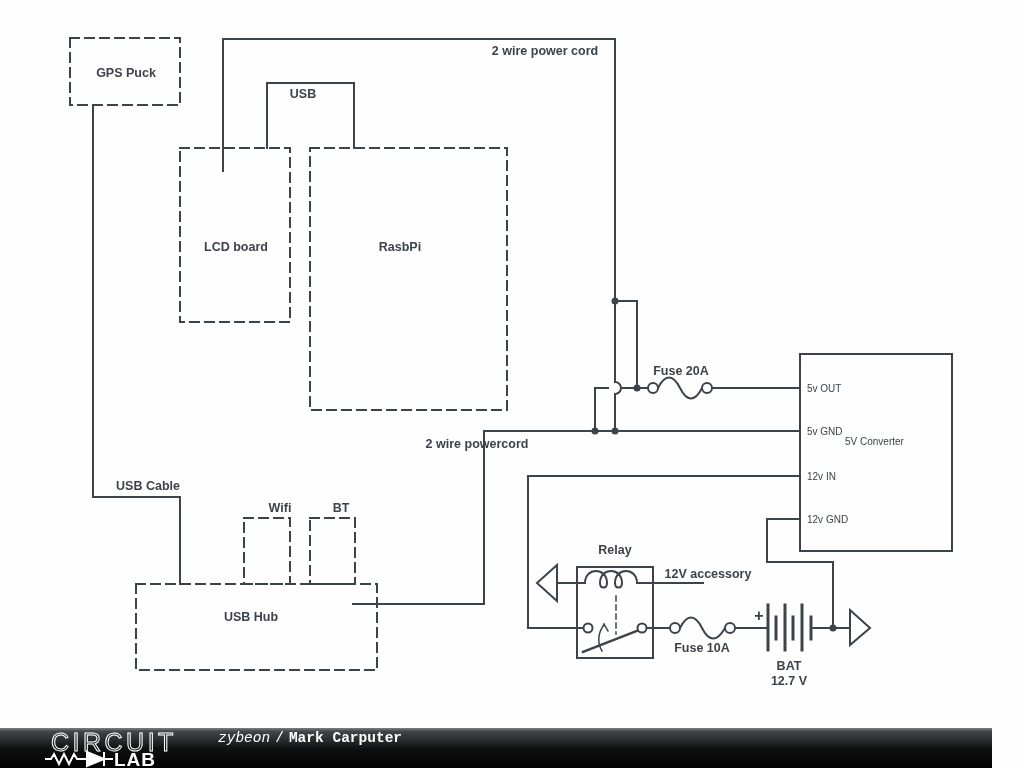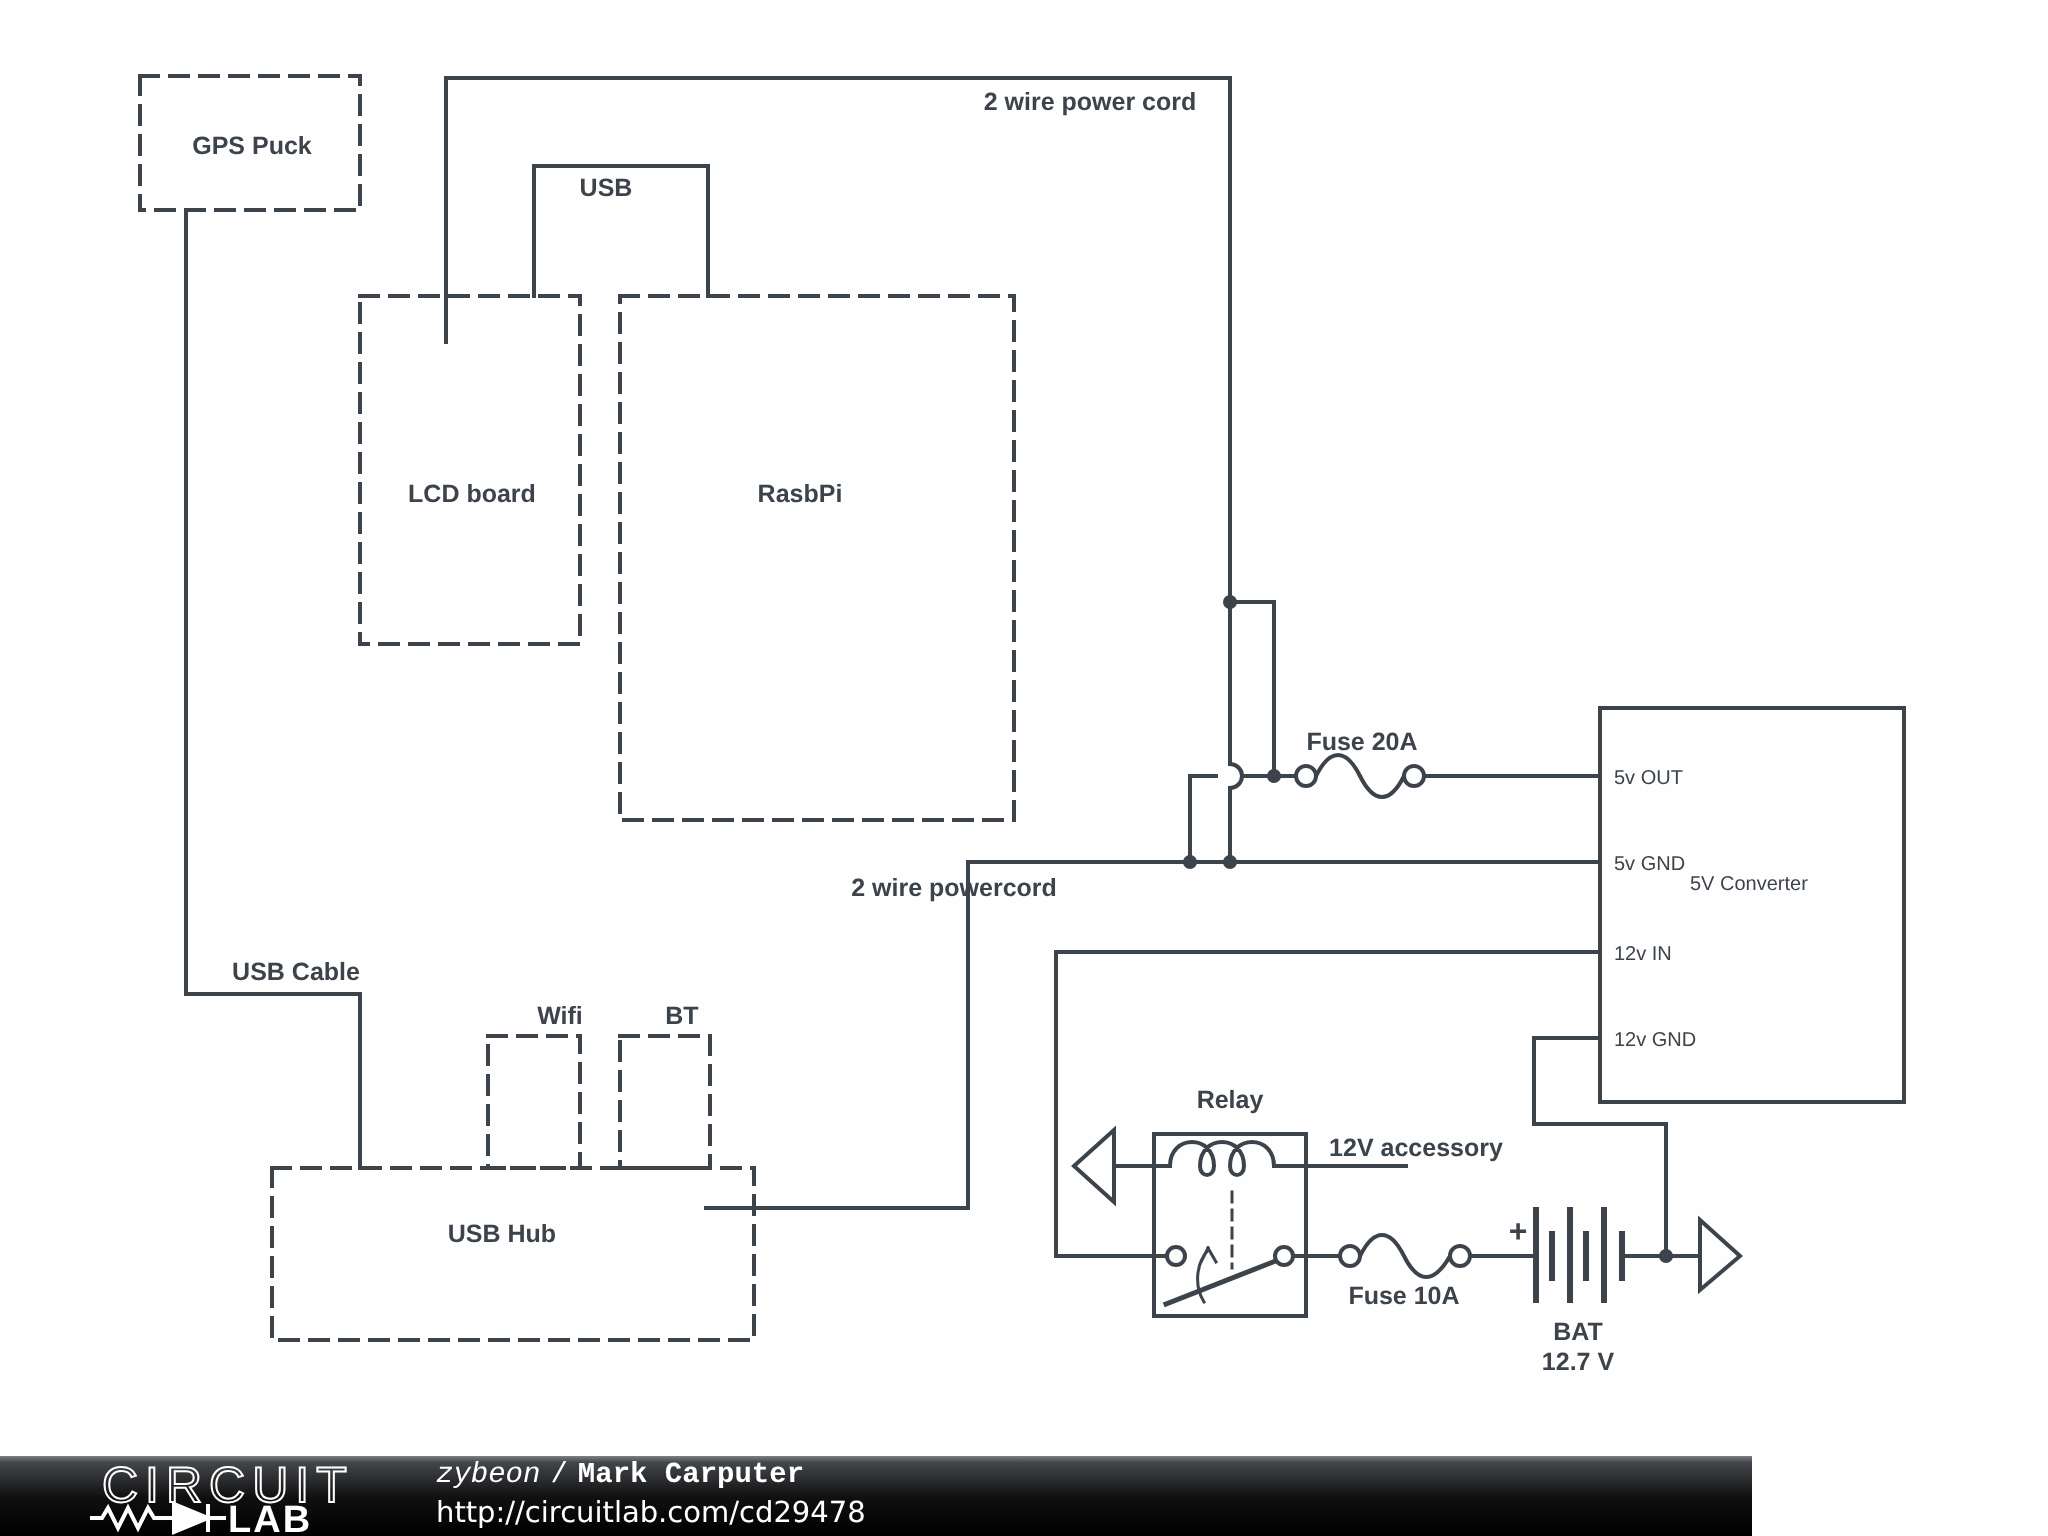--- a/index.html
+++ b/index.html
@@ -7,21 +7,21 @@
   #stage {
     position:relative; width:1024px; height:768px; background:#fefefe;
     font-family:"Liberation Sans", sans-serif;
   }
   svg text { user-select:none; }
   .lbl  { font-family:"Liberation Sans", sans-serif; font-size:12.5px; font-weight:bold; fill:#3c434a; }
   .pin  { font-family:"Liberation Sans", sans-serif; font-size:10px;  font-weight:normal; fill:#3c434a; }
   .plus { font-family:"Liberation Sans", sans-serif; font-size:16px; font-weight:bold; fill:#3c434a; }
 
   #footer {
-    position:absolute; left:0; top:728px; width:876px; height:40px;
+    position:absolute; left:0; top:728px; width:992px; height:40px;
     background:linear-gradient(180deg,#7d8184 0%,#43464a 8%,#101010 52%,#000 100%);
     display:flex; align-items:flex-start;
   }
   #logo { position:absolute; left:42px; top:2px; width:160px; height:38px; }
   #meta { position:absolute; left:218px; top:1px; color:#fff; font-family:"DejaVu Sans", sans-serif; }
   #meta .line1 { font-size:14.5px; line-height:19px; white-space:nowrap;font-family:Liberation Mono, monospace; }
   #meta .line1 .author { font-style:italic; font-weight:normal; }
   #meta .line1 .sep { margin:0 5px; font-weight:normal; }
   #meta .line1 .title { font-weight:bold; }
   #meta .url { font-size:14.5px; line-height:18px; font-weight:normal; white-space:nowrap; }
@@ -156,16 +156,15 @@
         <path d="M45,22 L45,36 L62,29 Z" fill="#ffffff"></path>
         <path d="M62,22 L62,36" fill="none"></path>
         <path d="M62,29 L71,29" fill="none"></path>
       </g>
       <text x="72" y="36" font-family="Liberation Sans, sans-serif" font-size="19" font-weight="bold" letter-spacing="1" fill="#ffffff">LAB</text>
     </svg>
     <div id="meta">
       <div class="line1">
         <span class="author">zybeon</span><span class="sep">/</span><span class="title">Mark Carputer</span>
       </div>
-      <div class="url">http://circuitlab.com/cd29478</div>
     </div>
   </div>
 </div>
 
 </body></html>

